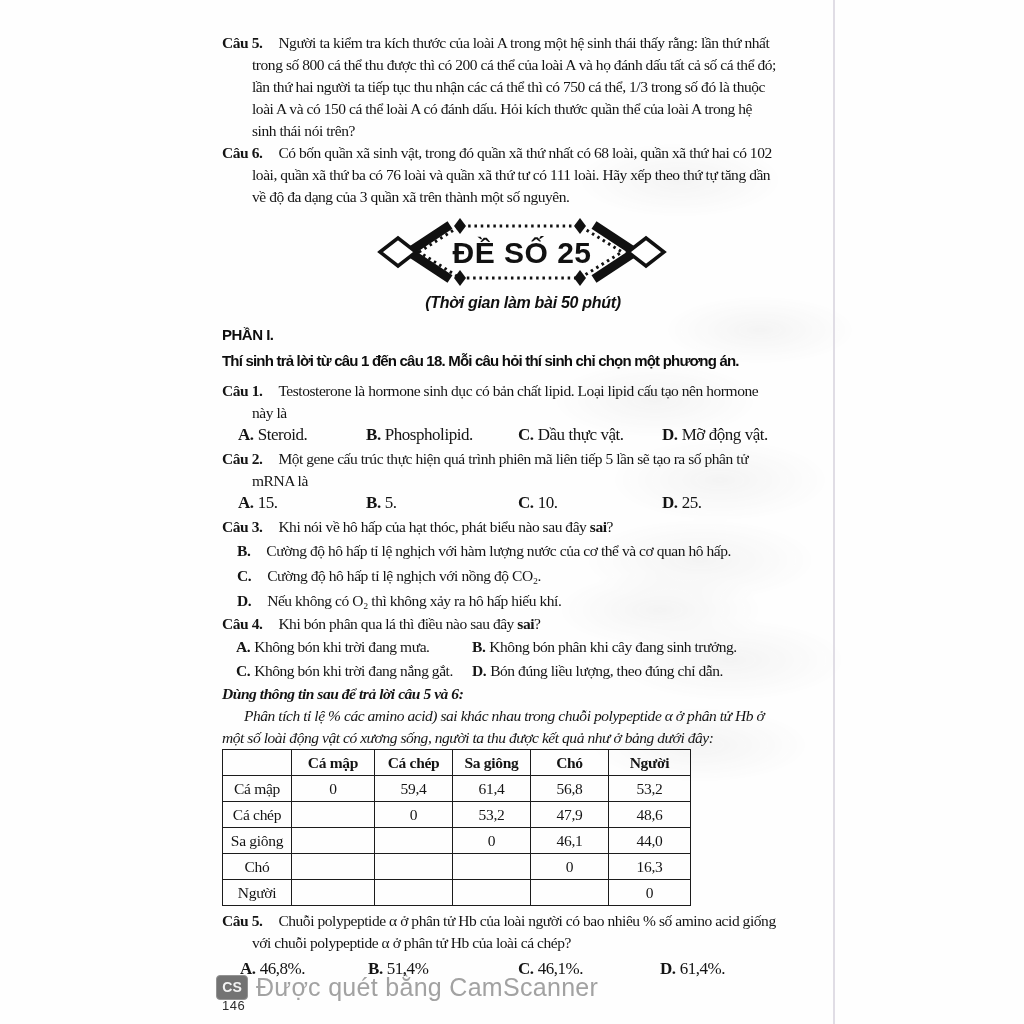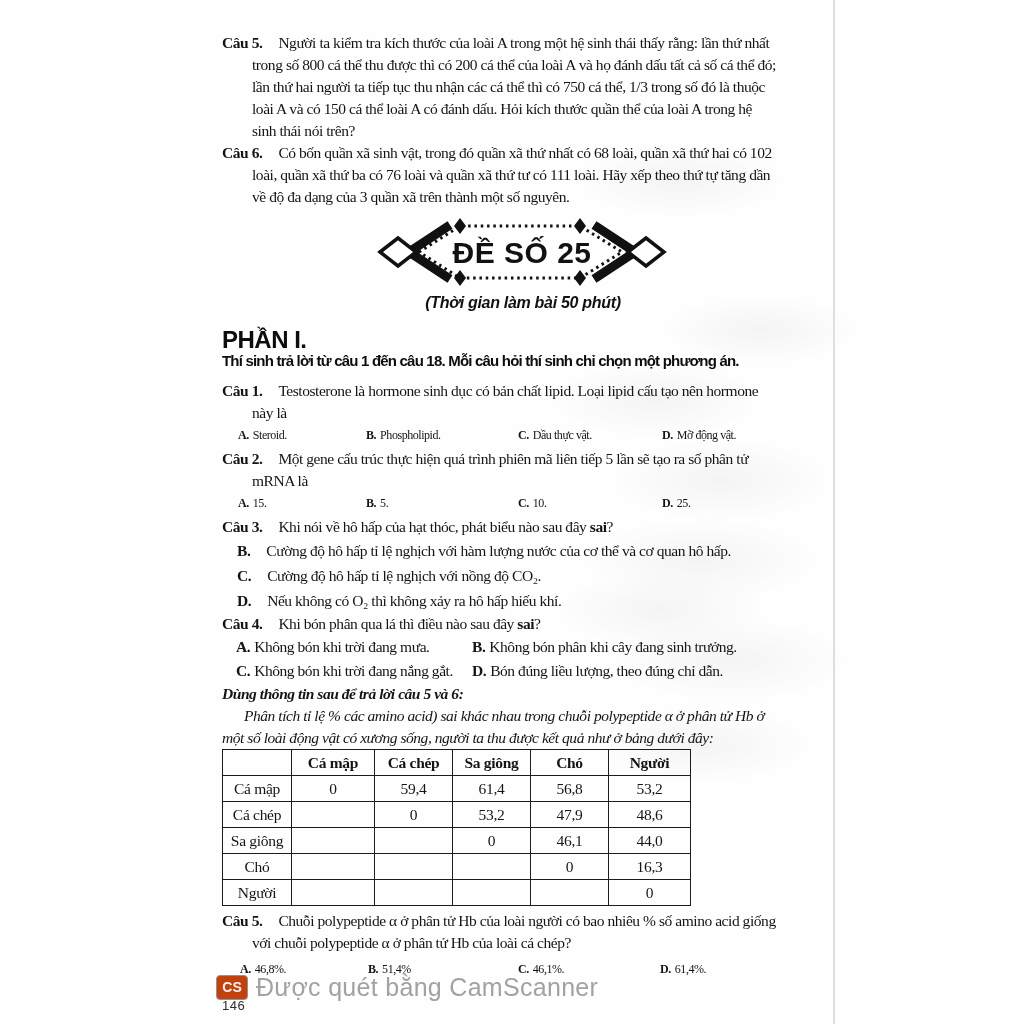--- a/index.html
+++ b/index.html
@@ -16,41 +16,41 @@
       radial-gradient(160px 55px at 700px 745px,#555,transparent 70%),
       radial-gradient(140px 50px at 760px 330px,#555,transparent 70%),
       radial-gradient(150px 55px at 680px 180px,#555,transparent 70%);}
   .edge-line{position:absolute;left:833px;top:0;width:2px;height:1024px;background:#dad7e0;opacity:.85;}
   .content{position:absolute;left:222px;top:0;width:602px;z-index:2;}
   .line{white-space:nowrap;line-height:22px;font-size:15.5px;letter-spacing:-.45px;}
   .hang{padding-left:30px;}
   .qlabel{font-weight:bold;margin-right:16px;letter-spacing:-.45px;}
   .b{font-weight:bold;}
   .optrow{position:relative;height:22px;}
-  .optrow .opt{position:absolute;top:0;white-space:nowrap;font-size:12px;line-height:22px;letter-spacing:-.45px;}
+  .optrow .opt{position:absolute;top:0;white-space:nowrap;font-size:17px;line-height:22px;letter-spacing:-.45px;}
   .opt .qlabel{margin-right:4px;}
   .optlines .line{line-height:25px;padding-left:15px;}
   .optrow2{position:relative;height:24px;}
   .optrow2 .opt{position:absolute;top:0;white-space:nowrap;font-size:15.5px;line-height:24px;letter-spacing:-.45px;}
   
   .emblem-wrap{margin-top:8px;}
   .duration{margin-top:2px;height:20px;text-align:center;font-family:"Liberation Sans","DejaVu Sans",sans-serif;font-weight:bold;font-style:italic;font-size:16px;letter-spacing:-.3px;color:#111;}
-  .part{margin-top:12px;height:26px;font-family:"Liberation Sans","DejaVu Sans",sans-serif;font-weight:bold;font-size:24px;letter-spacing:-.5px;color:#0d0d0d;}
+  .part{margin-top:12px;height:26px;font-family:"Liberation Sans","DejaVu Sans",sans-serif;font-weight:bold;font-size:15px;letter-spacing:-.5px;color:#0d0d0d;}
   .instruction{height:22px;font-family:"Liberation Sans","DejaVu Sans",sans-serif;font-weight:bold;font-size:15px;letter-spacing:-.8px;color:#0d0d0d;white-space:nowrap;}
   .info-head{font-weight:bold;font-style:italic;}
   .italic{font-style:italic;}
   .indent22{padding-left:22px;}
   
   table.dist{border-collapse:collapse;table-layout:fixed;}
   table.dist td,table.dist th{border:1.6px solid #1c1c1c;height:25px;padding:0;text-align:center;font-size:15.5px;letter-spacing:-.3px;font-family:"Liberation Serif","DejaVu Serif",serif;}
   table.dist th{font-weight:bold;}
   .c0{width:68px;}.c1{width:82px;}.c2{width:77px;}.c3{width:77px;}.c4{width:77px;}.c5{width:81px;}
   
   .watermark{position:absolute;left:216px;top:972px;z-index:1;display:flex;align-items:flex-start;}
-  .cs-badge{width:30px;height:23px;background:#c2410c;border:1px solid #939393;border-radius:4px;color:#f3f3f3;font-family:"Liberation Sans","DejaVu Sans",sans-serif;font-weight:bold;font-size:14px;line-height:23px;text-align:center;margin-top:3px;}
+  .cs-badge{width:30px;height:23px;background:#737373;border:1px solid #939393;border-radius:4px;color:#f3f3f3;font-family:"Liberation Sans","DejaVu Sans",sans-serif;font-weight:bold;font-size:14px;line-height:23px;text-align:center;margin-top:3px;}
   .wm-text{margin-left:8px;color:#a2a2a2;font-family:"Liberation Sans","DejaVu Sans",sans-serif;font-size:25px;line-height:30px;letter-spacing:.3px;white-space:nowrap;}
   .page-num{position:absolute;left:222px;top:998px;z-index:2;font-family:Liberation Sans, sans-serif;font-size:13px;color:#2c2c2c;letter-spacing:.5px;}
   .emblem-text{font-family:"Liberation Sans","DejaVu Sans",sans-serif;font-weight:bold;font-size:30px;letter-spacing:.5px;fill:#111;}
 </style>
 </head>
 <body>
 
 <div class="page">
   <div class="noise"></div>
   <div class="edge-line"></div>

